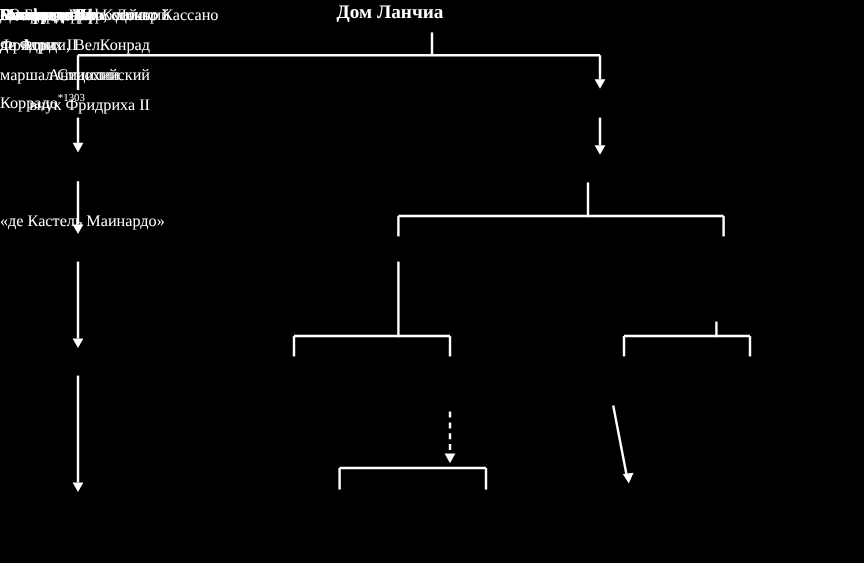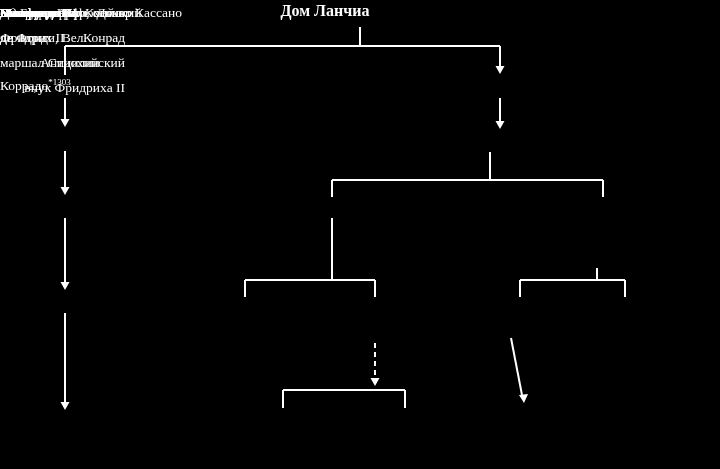--- a/index.html
+++ b/index.html
@@ -108,13 +108,14 @@
 <div class="node" id="daughter">Дочь
 Конрад
 Антиохийский
 внук Фридриха II</div>
 
 <div class="node" id="manfred-h">Манфред Антиохийский</div>
 <div class="node" id="violanta">Виоланта</div>
 
 <div class="node" id="corrado">
   <div class="line"><span>Коррадо</span><sup>*1303</sup></div>
+  <div class="line">«де Кастель Маинардо»</div>
 </div>
 
 </body></html>

